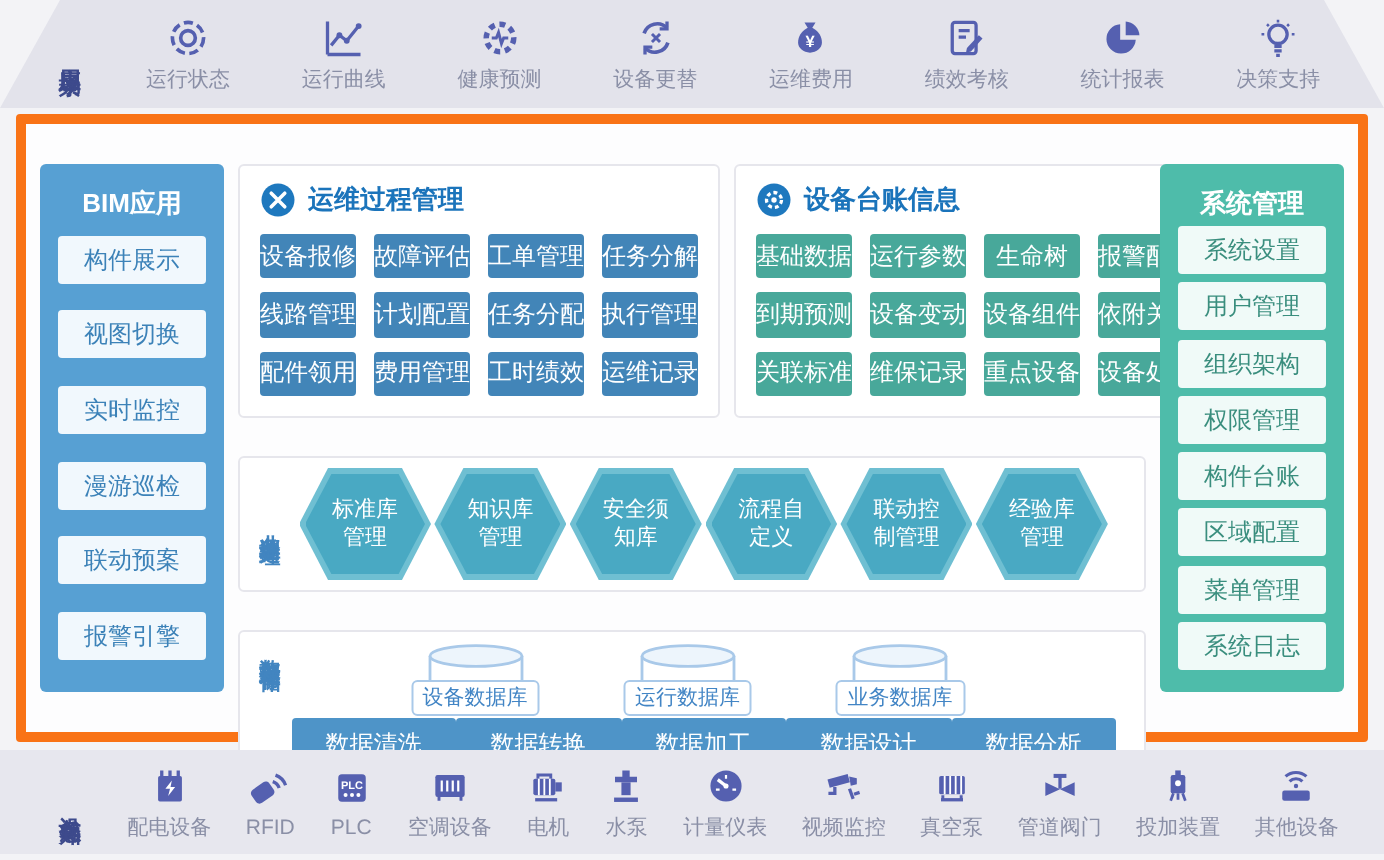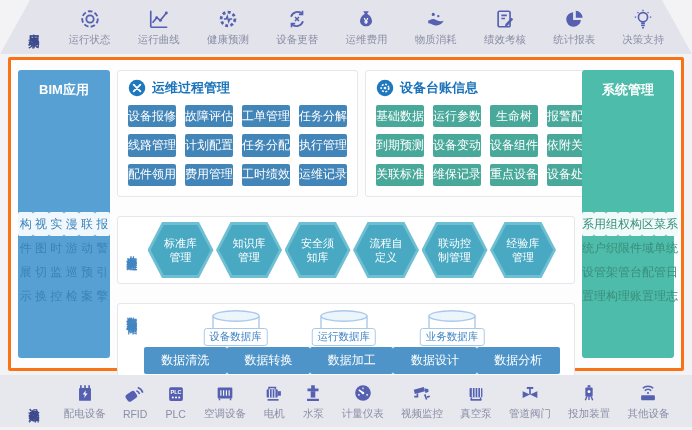--- a/index.html
+++ b/index.html
@@ -13,29 +13,29 @@
   .band-label { writing-mode:vertical-rl; line-height:1; font-size:11px; font-weight:bold;
                 color:#3D4A8C; letter-spacing:1px; margin-left:28px; }
   .band-items { flex:1; display:flex; justify-content:space-around; align-items:center; padding:0 14px 0 16px; }
   .band-item { display:flex; flex-direction:column; align-items:center; gap:3px; color:#5560B0; cursor:pointer; }
   .band-item .bicon { width:22px; height:22px; display:block; }
   .band-item .bicon svg { width:22px; height:22px; display:block; }
   .band-item .blbl { font-size:10.5px; color:#8A8FA6; white-space:nowrap; }
 
   
   .main-box { position:absolute; left:8px; right:8px; top:57px; height:314px; box-sizing:border-box;
-              background:#FDFDFE; border:3px solid #f97316; border-radius:2px;
-              display:flex; gap:7px; padding:10px 7px; }
+              background:#FDFDFE; border:5px solid #f97316; border-radius:2px;
+              display:flex; gap:7px; padding:20px 7px; }
 
   .side-panel { width:92px; flex:0 0 92px; border-radius:3px; display:flex; flex-direction:column;
                 align-items:center; padding:11px 0 9px; box-sizing:border-box; }
   .side-bim { background:#57A0D3; }
   .side-sys { background:#4EBCAA; }
   .side-title { color:#fff; font-size:13px; font-weight:bold; }
-  .side-items { flex:1; width:100%; display:flex; flex-direction:row; justify-content:space-around; align-items:center; }
+  .side-items { flex:1; width:100%; display:flex; flex-direction:column; justify-content:space-around; align-items:center; }
   .side-btn { width:74px; height:24px; line-height:24px; text-align:center; font-size:12px;
               border-radius:2px; background:#F1F8FD; color:#3C82B8; cursor:pointer; box-sizing:border-box; }
   .side-sys .side-btn { background:#F0FAF8; color:#3A8E7E; }
 
   .center { flex:1; display:flex; flex-direction:column; gap:19px; min-width:0; }
   .card { background:#fff; border:1px solid #E6E6EC; border-radius:3px; box-sizing:border-box; }
 
   .row-top { display:flex; gap:7px; height:127px; flex:0 0 127px; }
   .proc-card { flex:1; padding:7px 10px 10px; display:flex; flex-direction:column; }
   .card-head { display:flex; align-items:center; gap:6px; margin:1px 0 8px; }
@@ -129,30 +129,20 @@
           <span class="bicon">
             <svg viewBox="0 0 24 24">
               <path d="M9 3.5h6l-1.8 3h-2.4z" fill="currentColor"></path>
               <path d="M10.5 6.5h3c3.5 2 5 4.8 5 8 0 3-2.9 5.5-6.5 5.5S5.5 17.5 5.5 14.5c0-3.2 1.5-6 5-8z" fill="currentColor"></path>
               <text x="12" y="17" font-size="9" fill="#fff" text-anchor="middle" font-weight="bold">¥</text>
             </svg>
           </span>
           <span class="blbl">运维费用</span>
         </div>
 
-        <div class="band-item">
-          <span class="bicon">
-            <svg viewBox="0 0 24 24">
-              <path d="M3.5 13.5c2 0 3-1.5 5-1.5 3 0 4.5 2 8 2.5 2 .3 3.5-.2 4-.8-1.5 3.5-5 5.8-9 5.3-3.2-.4-5-2.5-8-2.5z" fill="currentColor"></path>
-              <circle cx="9" cy="7" r="1.7" fill="currentColor"></circle>
-              <circle cx="14.5" cy="8.8" r="1.3" fill="currentColor"></circle>
-            </svg>
-          </span>
-          <span class="blbl">物质消耗</span>
-        </div>
 
 
         <div class="band-item">
           <span class="bicon">
             <svg viewBox="0 0 24 24" fill="none" stroke="currentColor" stroke-width="1.8">
               <rect x="4.5" y="3.5" width="13" height="17" rx="1.5"></rect>
               <path d="M8 8h6M8 11.5h4"></path>
               <path d="M12.5 17.5l6.5-7 2 1.8-6.3 7-2.7.8z" fill="currentColor" stroke="none"></path>
             </svg>
           </span>

